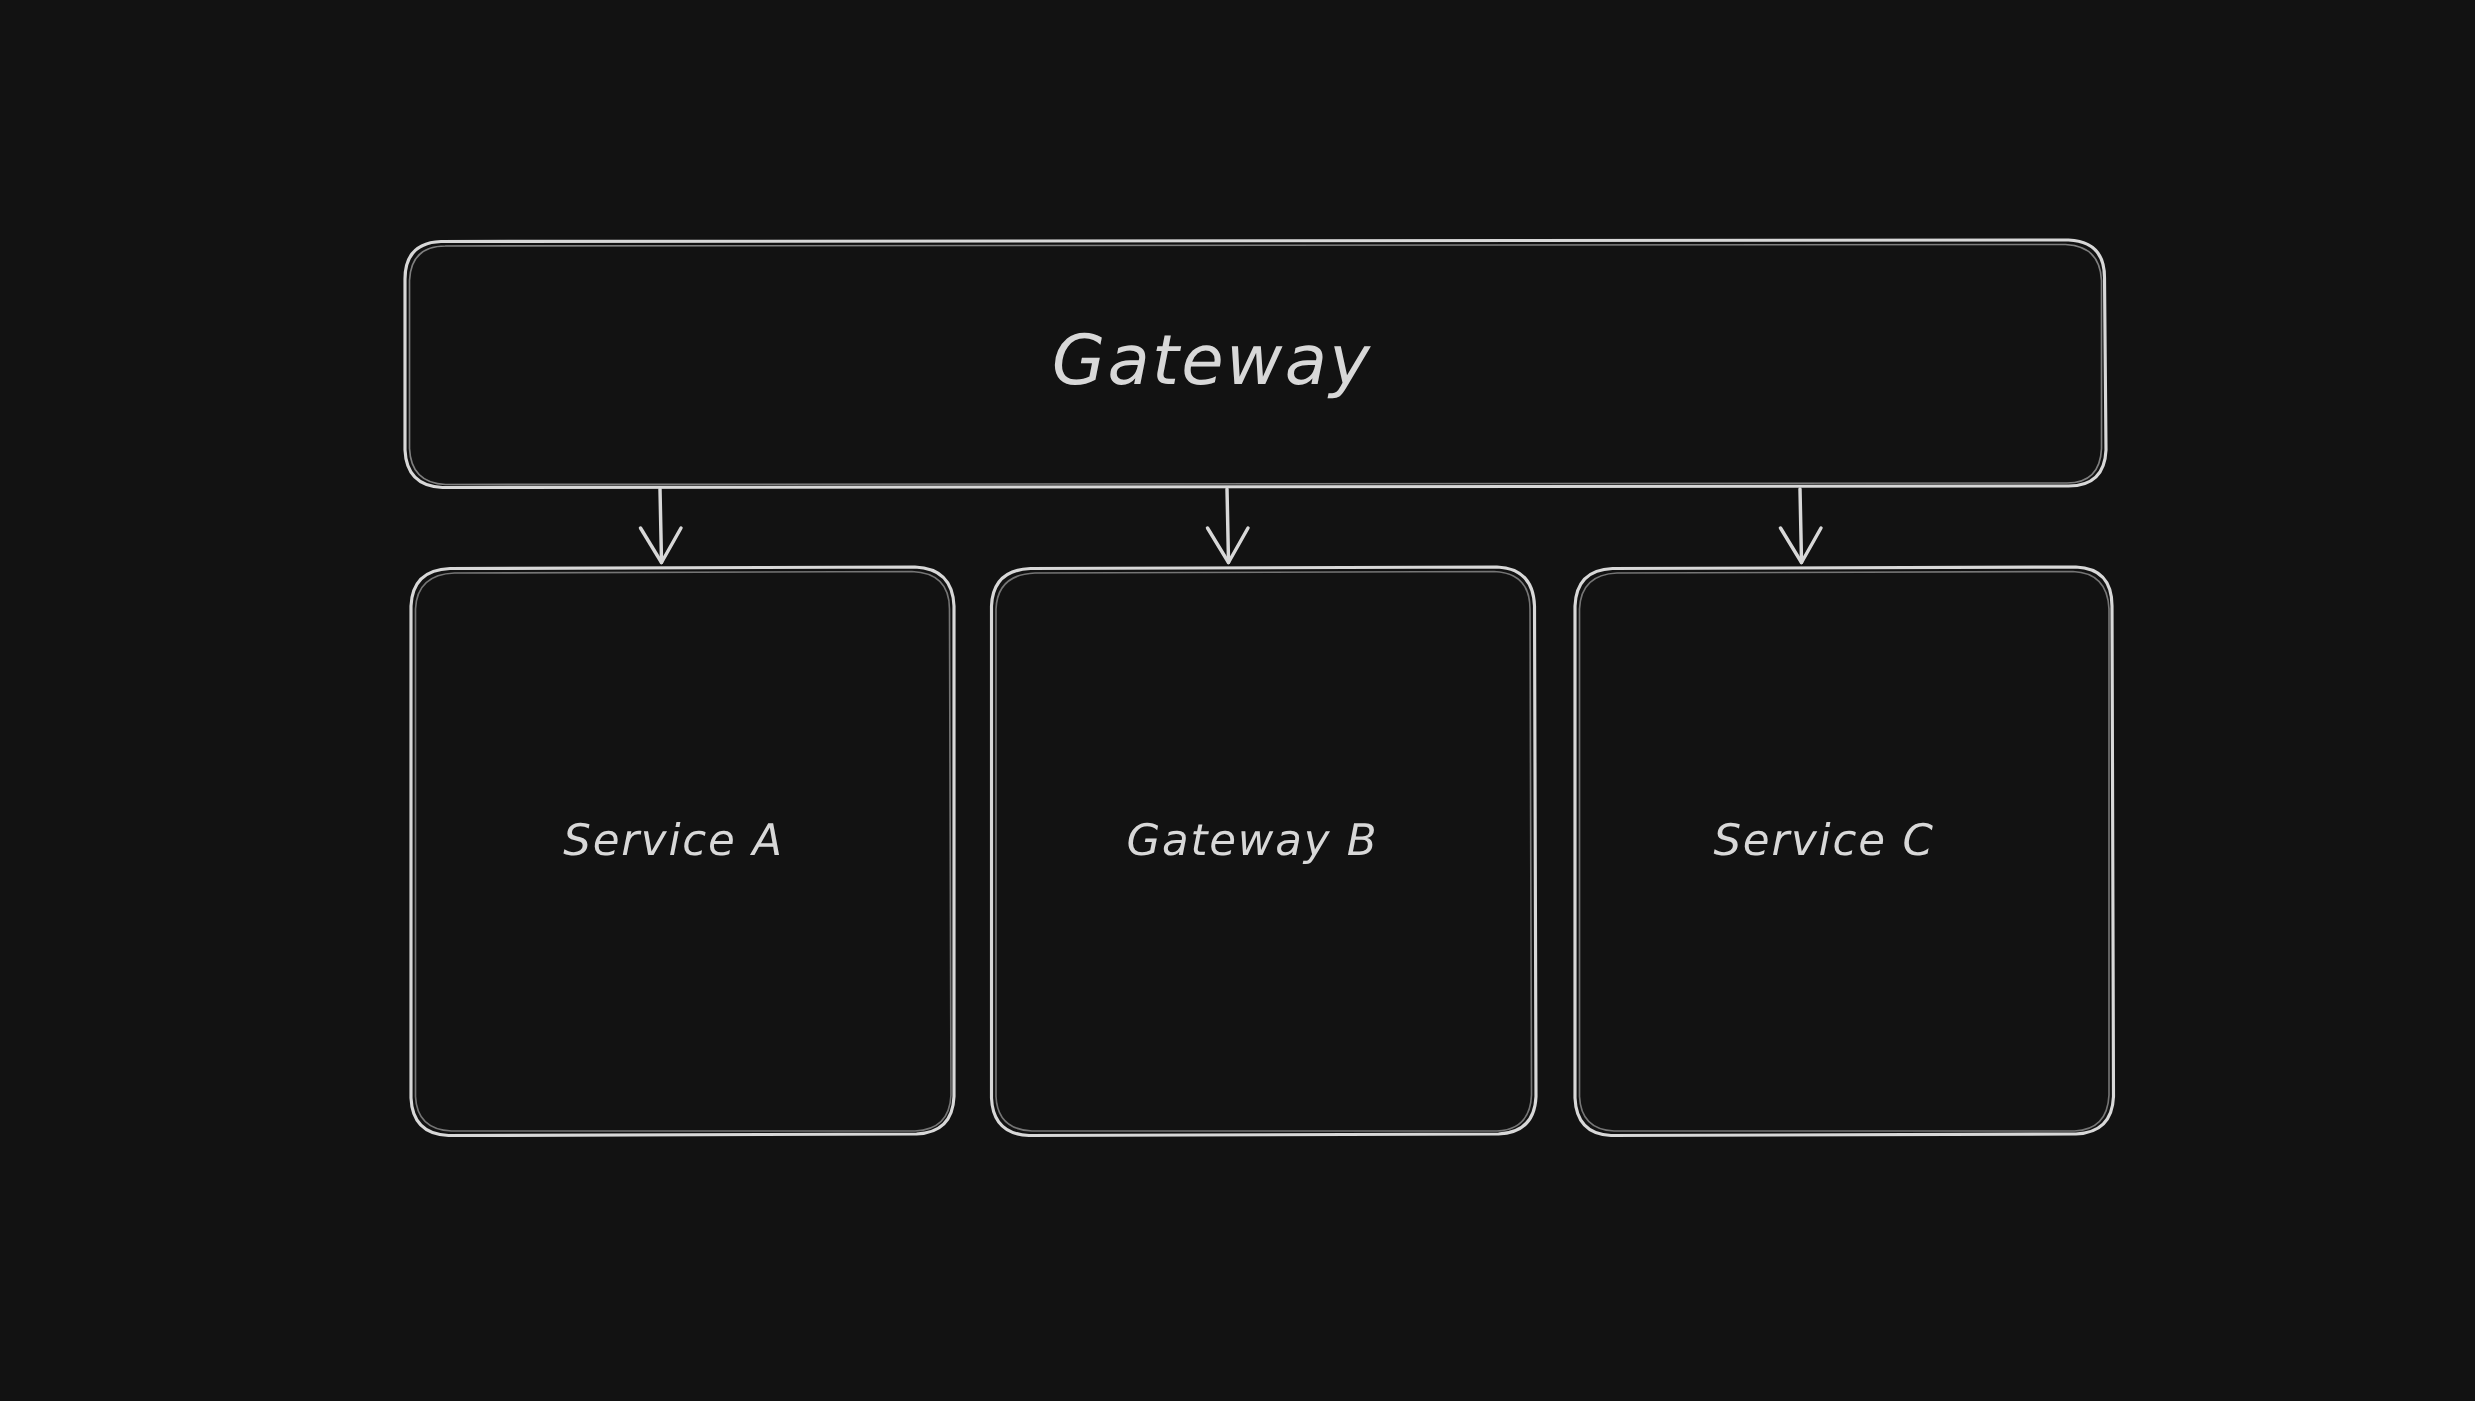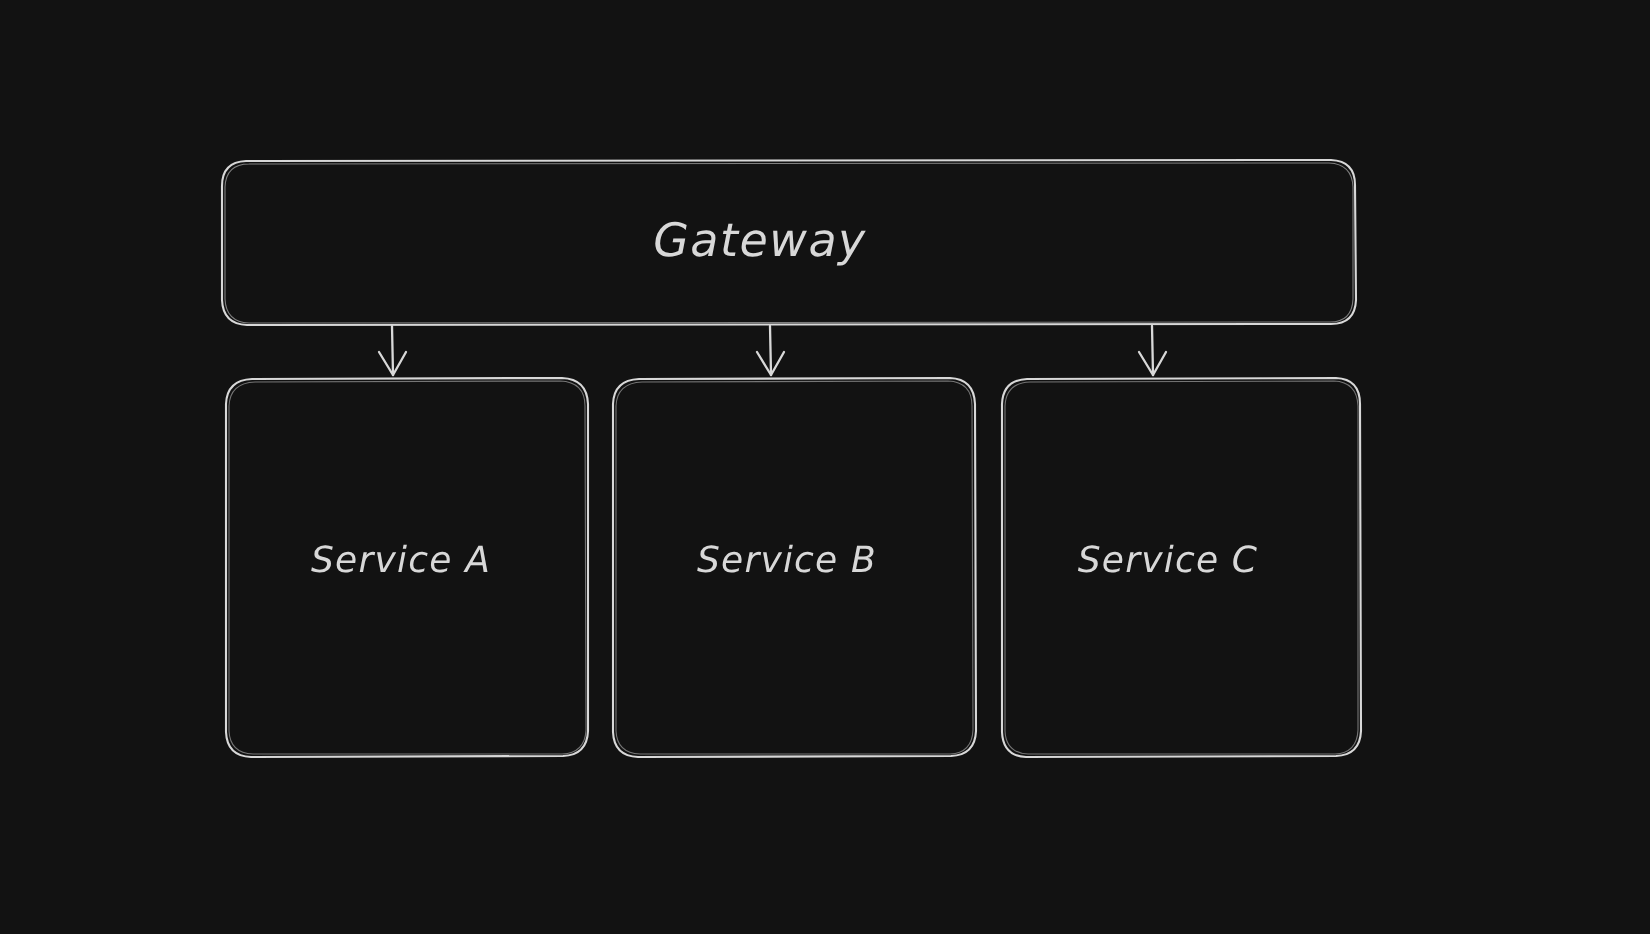--- a/index.html
+++ b/index.html
@@ -12,20 +12,21 @@
     width: 1650px;
     height: 934px;
     overflow: hidden;
     font-family: "DejaVu Sans", sans-serif;
   }
   #canvas-root {
     position: relative;
     width: 1404px;
     height: 934px;
     background: #121212;
+    margin-left: 48px;
   }
   #sketch-layer {
     position: absolute;
     inset: 0;
     width: 1650px;
     height: 934px;
   }
   .node-label {
     position: absolute;
     color: #d8d8d8;
@@ -37,21 +38,21 @@
     transform: translate(-50%, -50%);
     letter-spacing: 0.5px;
     pointer-events: none;
     text-rendering: geometricPrecision;
   }
   .label-gateway {
     font-size: 46px;
     letter-spacing: 1.5px;
   }
   .label-service {
-    font-size: 36px;
+    font-size: 29px;
     letter-spacing: 1.2px;
   }
   .hit {
     position: absolute;
     background: transparent;
   }
 </style>
 </head>
 <body style="background: rgb(18, 18, 18);">
 
@@ -95,21 +96,21 @@
       <path d="M 1152 326 L 1153 374" fill="none" stroke="#d8d8d8" stroke-width="2.3" stroke-linecap="round"></path>
       <path d="M 1139 352 L 1153 375" fill="none" stroke="#d8d8d8" stroke-width="2.3" stroke-linecap="round"></path>
       <path d="M 1166 352 L 1153 375" fill="none" stroke="#d8d8d8" stroke-width="2.3" stroke-linecap="round"></path>
     </g>
   </svg>
 
   <div class="node-label label-gateway" style="left:760px; top:240px;">Gateway</div>
 
   <div class="node-label label-service" style="left:401px; top:560px;">Service A</div>
 
-  <div class="node-label label-service" style="left:787px; top:560px;">Service B</div>
+  <div class="node-label label-service" style="left:787px; top:560px;">Gateway B</div>
 
   <div class="node-label label-service" style="left:1168px; top:560px;font-style:italic;">Service C</div>
 
   <div class="hit" style="left:222px; top:160px; width:1133px; height:165px;"></div>
   <div class="hit" style="left:226px; top:378px; width:362px; height:379px;"></div>
   <div class="hit" style="left:613px; top:378px; width:362px; height:379px;"></div>
   <div class="hit" style="left:1002px; top:378px; width:358px; height:379px;"></div>
 
 </div>
 

